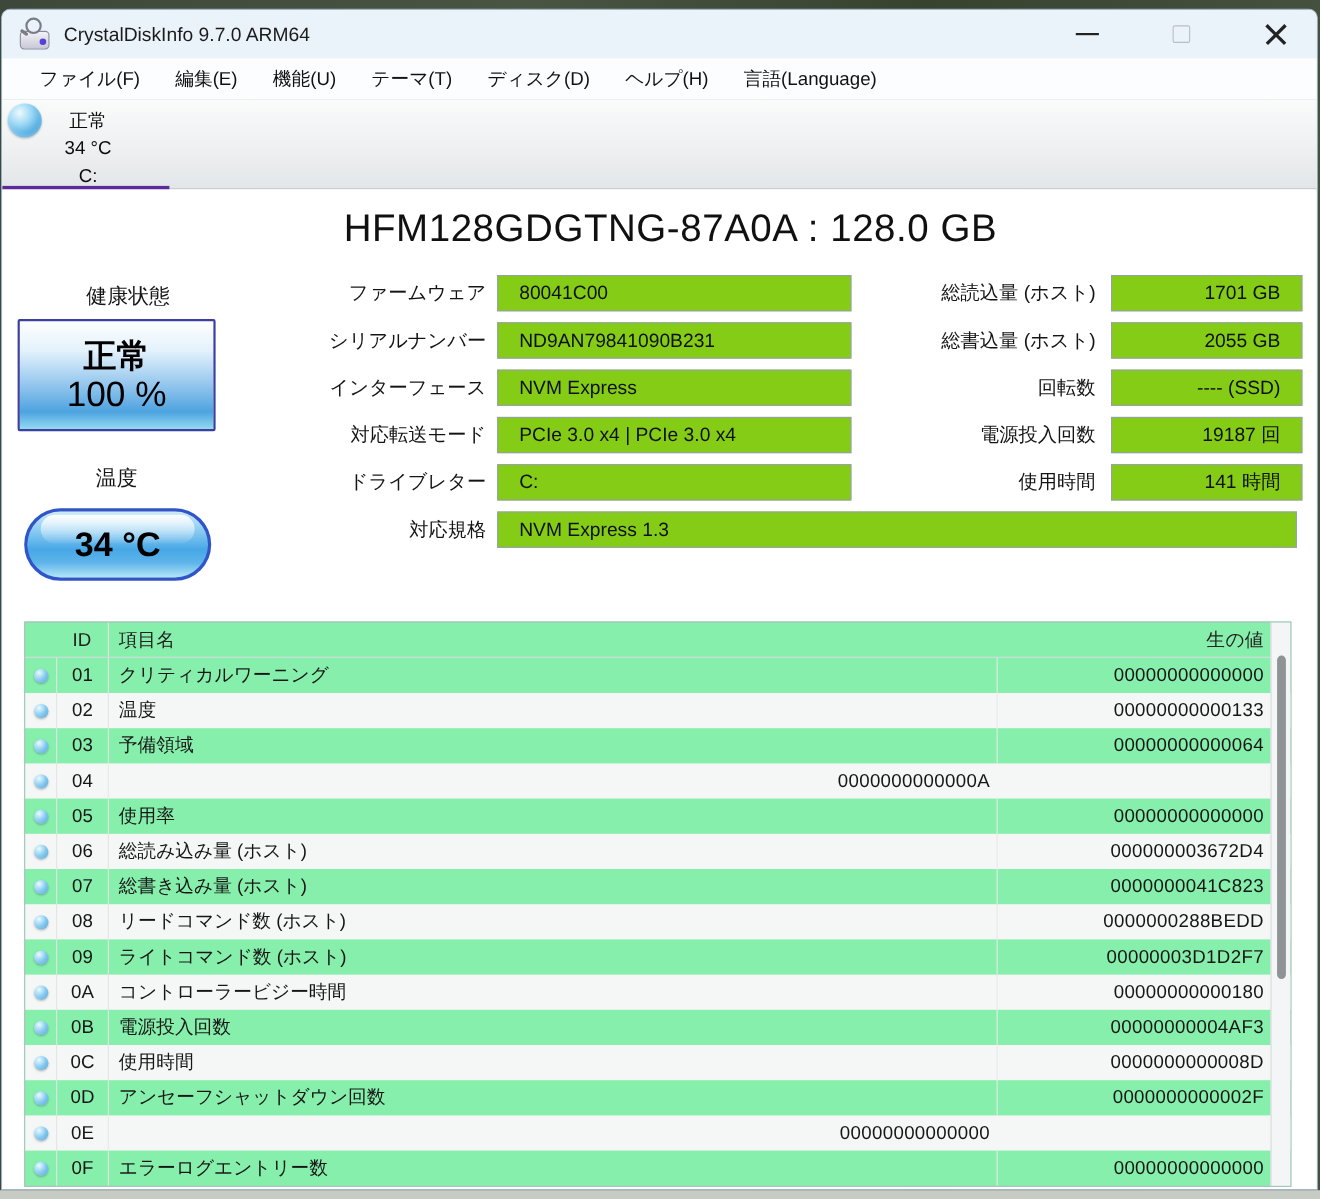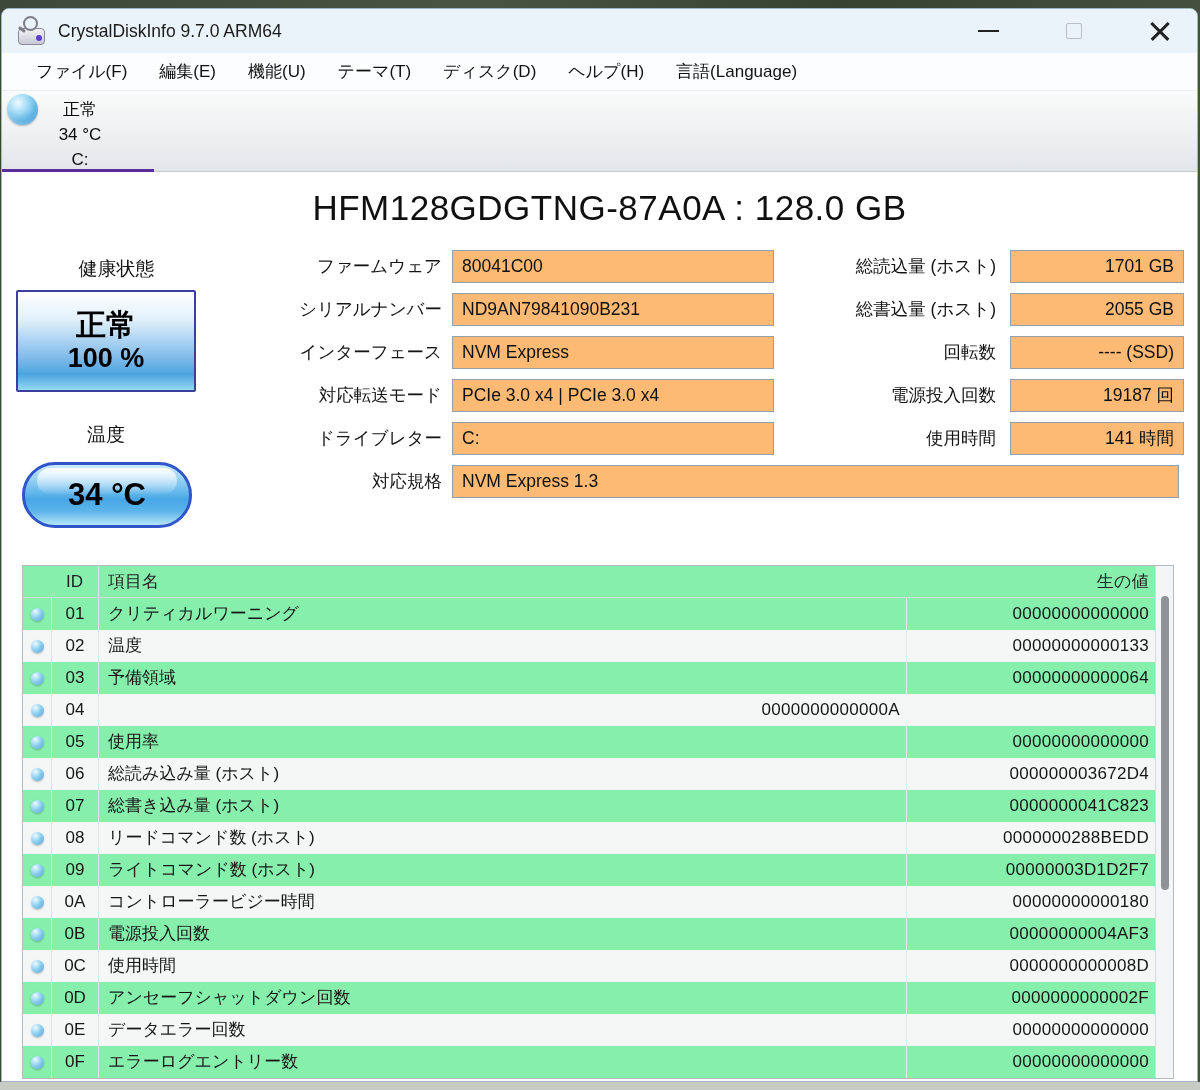--- a/index.html
+++ b/index.html
@@ -48,37 +48,37 @@
   .content { position:absolute; top:165px; left:0; right:0; bottom:0; background:#fff; }
   .main-title { position:absolute; top:14px; left:0; right:0; text-align:center; font-size:35px; letter-spacing:.5px; color:#101010;margin-left:20px; }
 
   .section-label { position:absolute; width:208px; text-align:center; font-size:19px; color:#151515; }
   .health-label { top:82px; left:0;padding-left:21px; }
   .health-box { position:absolute; top:116px; left:14px; width:180px; height:102px;
                 border:2px solid #3d3f9e; border-radius:2px;
                 background:linear-gradient(180deg,#ffffff 0%,#e2f1fb 28%,#8cc2ec 62%,#4da3e0 84%,#93daf1 100%);
                 display:flex; flex-direction:column; align-items:center; justify-content:center; }
   .health-status { font-size:30px; font-weight:bold; color:#000; line-height:34px; }
-  .health-percent { font-size:27px; font-weight:bold; color:#000; line-height:32px; }
+  .health-percent { font-size:32px; font-weight:normal; color:#000; line-height:32px; }
 
   .temp-label { top:248px; left:0; }
   .temp-pill { position:absolute; top:288px; left:20px; width:170px; height:66px; border-radius:33px;
                border:3px solid #2f55c8;
                background:linear-gradient(180deg,#cdeafb 0%,#7cc4ef 35%,#47a7e6 58%,#5fb5ea 78%,#b4e6f8 100%);
                display:flex; align-items:center; justify-content:center; position:absolute; overflow:hidden; }
   .temp-pill::before { content:""; position:absolute; top:3px; left:12px; right:12px; height:26px; border-radius:18px;
                        background:linear-gradient(180deg,rgba(255,255,255,.95),rgba(255,255,255,.05)); }
   .temp-value { position:relative; font-size:31px; font-weight:bold; color:#000; }
 
   .fields-mid { position:absolute; top:76px; left:0; }
   .fields-right { position:absolute; top:76px; left:818px; }
   .frow { display:flex; height:33px; margin-bottom:10px; align-items:stretch; }
   .flabel { width:450px; text-align:right; padding-right:10px; font-size:17.5px; line-height:33px; color:#141414; white-space:nowrap; }
   .flabel-r { width:184px; text-align:right; padding-right:8px; font-size:17.5px; line-height:33px; color:#141414; white-space:nowrap; }
-  .fbox { border:1px solid #97a0a8; background:#fdba74; font-size:17.5px; line-height:31px; padding:0 9px; color:#101010; white-space:nowrap; overflow:hidden; }
+  .fbox { border:1px solid #97a0a8; background:#84cc16; font-size:17.5px; line-height:31px; padding:0 19px; color:#101010; white-space:nowrap; overflow:hidden; }
   .fbox.normal { width:322px; }
   .fbox.wide { width:727px; }
   .fbox.rightcol { width:174px; margin-left:6px; text-align:right; }
 
   
   .smart { position:absolute; top:391px; left:20px; width:1152px; height:514px; border:1px solid #b3bac0; background:#86efac; }
   .shead, .srow { display:grid; grid-template-columns:28px 47px 1fr 249px 18px; height:32px; align-items:center; }
   .shead { border-bottom:1px solid #d6dadd; font-size:17px; color:#222; }
   .c-id { text-align:center; border-left:1px solid #e1e4e6; height:100%; line-height:31px; }
   .c-name { padding-left:9px; border-left:1px solid #e1e4e6; height:100%; line-height:31px; white-space:nowrap; overflow:hidden; }
@@ -364,21 +364,20 @@
             <div class="c-name">アンセーフシャットダウン回数</div>
             <div class="c-raw">0000000000002F</div>
             <div></div>
           </div>
 
           <div class="srow">
             <div class="c-ind">
               <span class="sphere s13"></span>
             </div>
             <div class="c-id">0E</div>
-            <div class="c-name">データエラー回数</div>
             <div class="c-raw">00000000000000</div>
             <div></div>
           </div>
 
           <div class="srow">
             <div class="c-ind">
               <span class="sphere s13"></span>
             </div>
             <div class="c-id">0F</div>
             <div class="c-name">エラーログエントリー数</div>

